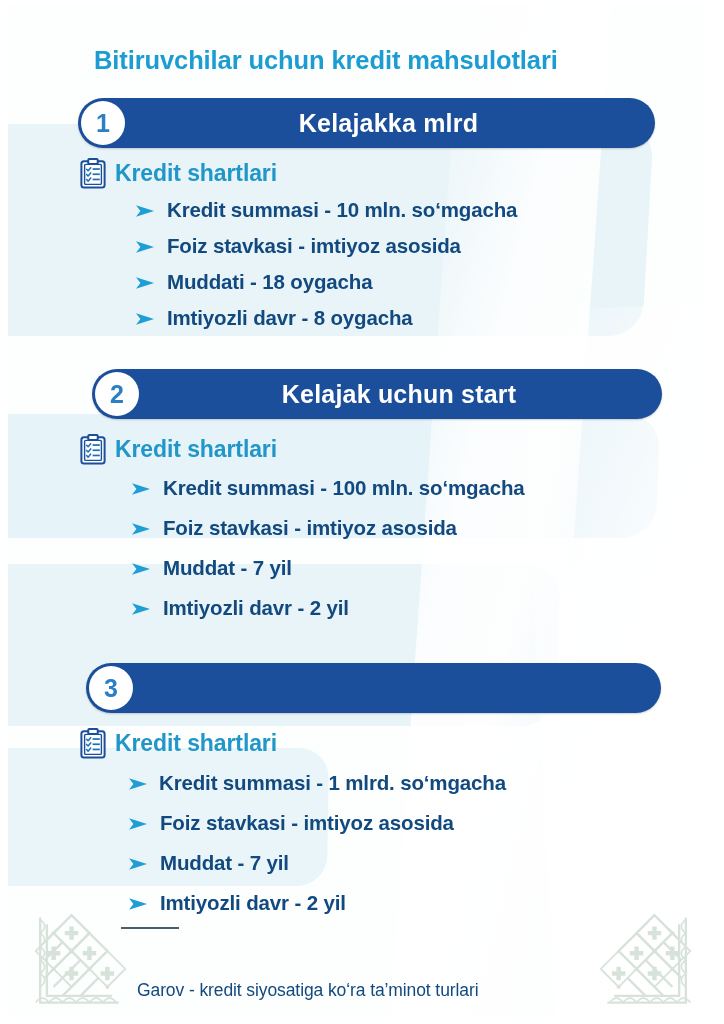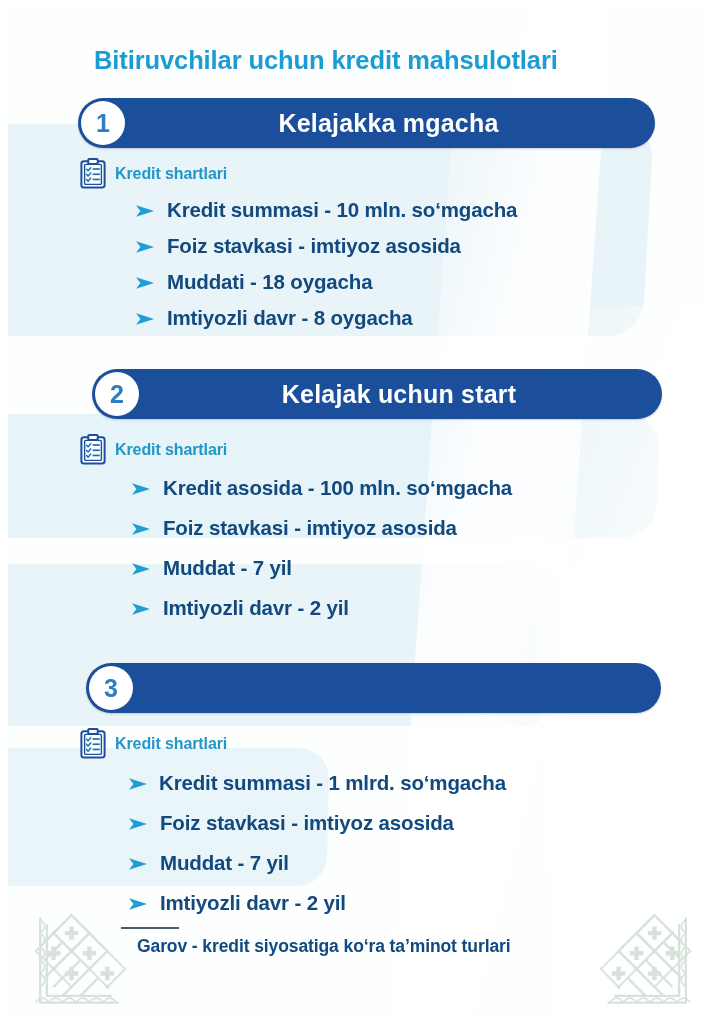--- a/index.html
+++ b/index.html
@@ -147,21 +147,21 @@
     align-items: center;
     gap: 9px;
   }
   .clipboard-icon {
     width: 26px;
     height: 31px;
     flex: 0 0 auto;
     display: block;
   }
   .cond-label {
-    font-size: 16px;
+    font-size: 23px;
     font-weight: bold;
     color: #2196c9;
     letter-spacing: -0.1px;
     white-space: nowrap;
   }
 
   
   .bullets {
     position: absolute;
   }
@@ -192,23 +192,23 @@
     position: absolute;
     left: 113px;
     top: 921px;
     width: 58px;
     height: 2px;
     background: #4a5f6b;
   }
   .footnote {
     position: absolute;
     left: 129px;
-    top: 930px;
+    top: 974px;
     font-size: 17.5px;
-    font-weight: bold;
+    font-weight: normal;
     color: #12497f;
     letter-spacing: -0.1px;
     white-space: nowrap;
   }
 
   
   .ornament {
     position: absolute;
     width: 112px;
     height: 112px;
@@ -229,21 +229,21 @@
     <div class="bg-band b4"></div>
     <div class="bg-sweep"></div>
     <div class="bg-sweep2"></div>
 
     <div class="content">
 
       <div class="page-title">Bitiruvchilar uchun kredit mahsulotlari</div>
 
       <div class="sec-bar" style="left:70px; top:92px; width:577px;">
         <div class="sec-badge">1</div>
-        <div class="sec-title">Kelajakka mgacha</div>
+        <div class="sec-title">Kelajakka mlrd</div>
       </div>
 
       <div class="cond-head" style="left:72px; top:152px;">
         <span>
           <svg class="clipboard-icon" viewBox="0 0 26 31" xmlns="http://www.w3.org/2000/svg">
             <rect x="1.4" y="3.2" width="23.2" height="26.4" rx="2.6" fill="#ffffff" stroke="#1b4f9c" stroke-width="2"></rect>
             <rect x="4.6" y="6.4" width="16.8" height="20" rx="1.2" fill="none" stroke="#1b4f9c" stroke-width="1.4"></rect>
             <rect x="8.2" y="0.9" width="9.6" height="5" rx="1.6" fill="#ffffff" stroke="#1b4f9c" stroke-width="2"></rect>
             <path d="M6.6 11.2 l1.5 1.6 l2.6 -3.1" fill="none" stroke="#1b6fb5" stroke-width="1.5" stroke-linecap="round" stroke-linejoin="round"></path>
             <path d="M6.6 16.4 l1.5 1.6 l2.6 -3.1" fill="none" stroke="#1b6fb5" stroke-width="1.5" stroke-linecap="round" stroke-linejoin="round"></path>
@@ -313,21 +313,21 @@
         <span class="cond-label">Kredit shartlari</span>
       </div>
 
       <div class="bullets" style="left:123px; top:470px;">
         <div class="bullet-row" style="margin-bottom:16px;">
           <span class="bullet-arrow">
             <svg viewBox="0 0 20 14" xmlns="http://www.w3.org/2000/svg">
               <path d="M1 1.2 L19 7 L1 12.8 L5.4 7 Z" fill="#1f9ed6"></path>
             </svg>
           </span>
-          <span class="bullet-text">Kredit asosida - 100 mln. so‘mgacha</span>
+          <span class="bullet-text">Kredit summasi - 100 mln. so‘mgacha</span>
         </div>
         <div class="bullet-row" style="margin-bottom:16px;">
           <span class="bullet-arrow">
             <svg viewBox="0 0 20 14" xmlns="http://www.w3.org/2000/svg">
               <path d="M1 1.2 L19 7 L1 12.8 L5.4 7 Z" fill="#1f9ed6"></path>
             </svg>
           </span>
           <span class="bullet-text">Foiz stavkasi - imtiyoz asosida</span>
         </div>
         <div class="bullet-row" style="margin-bottom:16px;">

